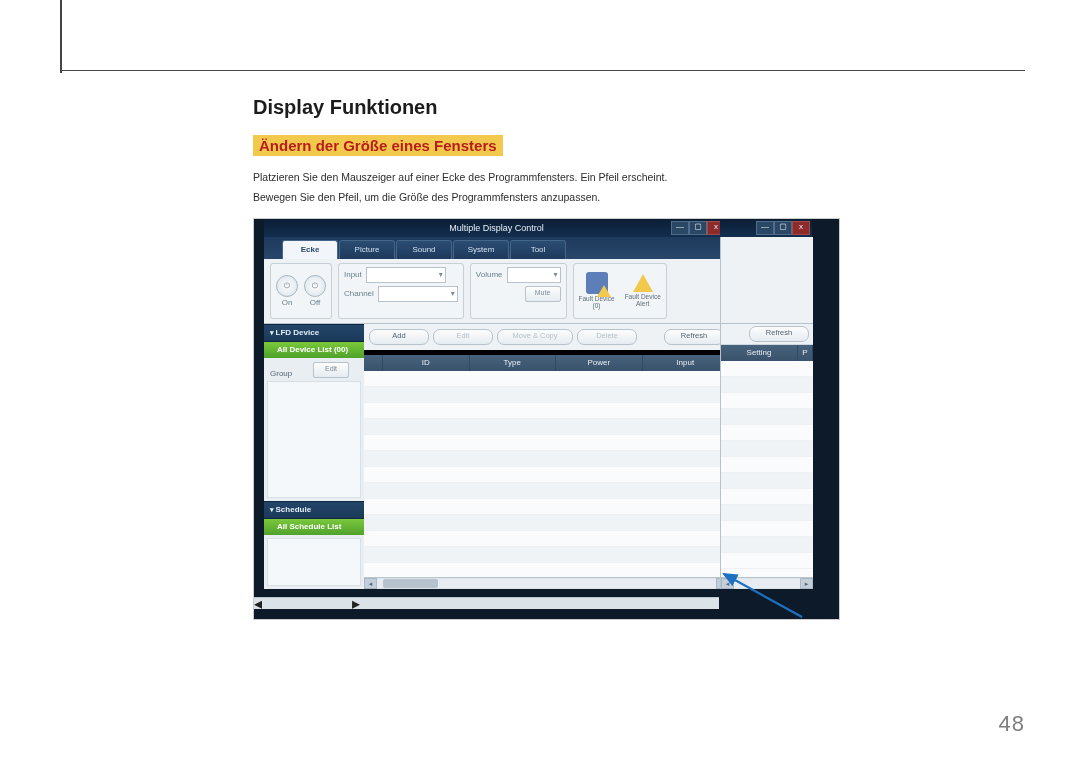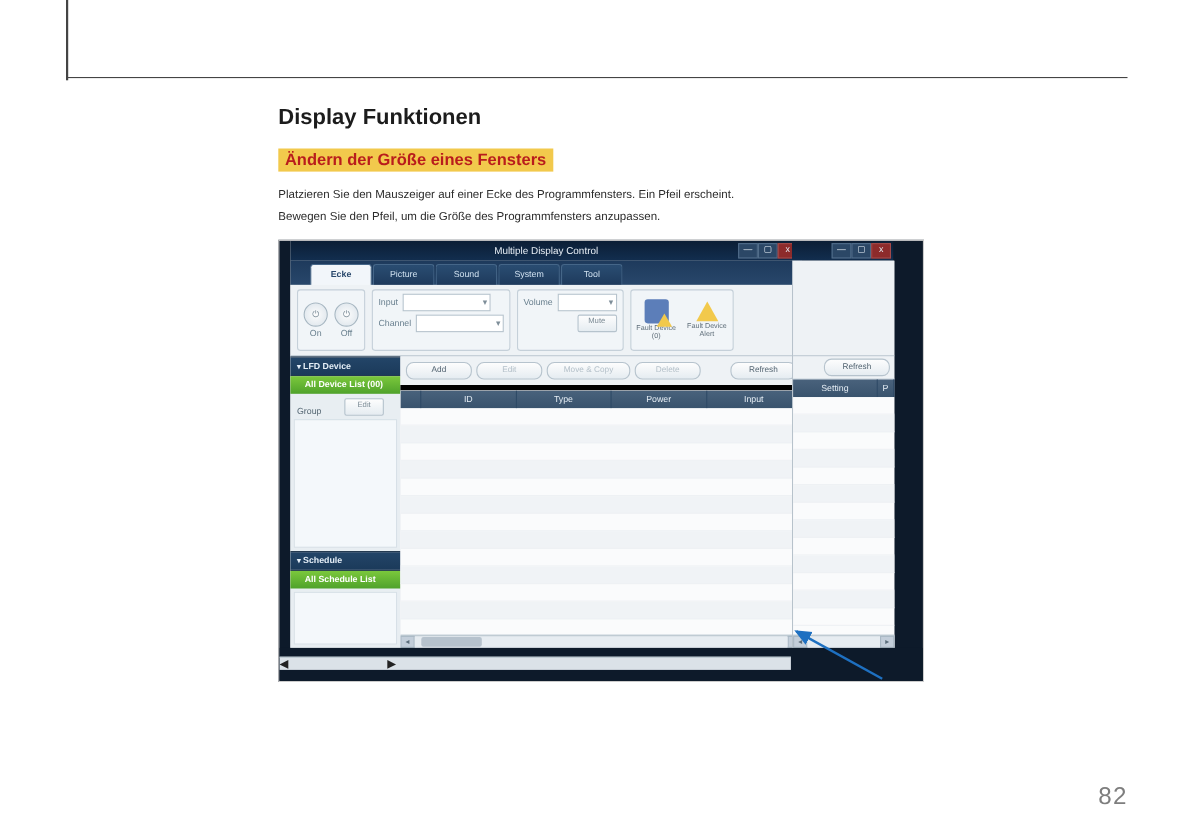--- a/index.html
+++ b/index.html
@@ -568,13 +568,13 @@
         <marker id="ah" markerWidth="8" markerHeight="8" refX="6" refY="3" orient="auto">
           <path d="M0,0 L7,3 L0,6 Z" fill="#1e70c1"></path>
         </marker>
       </defs>
       <line x1="548" y1="398" x2="470" y2="355" stroke="#1e70c1" stroke-width="2.2" marker-end="url(#ah)"></line>
     </svg>
 
   </div>
 </div>
 
-<div class="page-num">82</div>
+<div class="page-num">48</div>
 
 </body></html>

